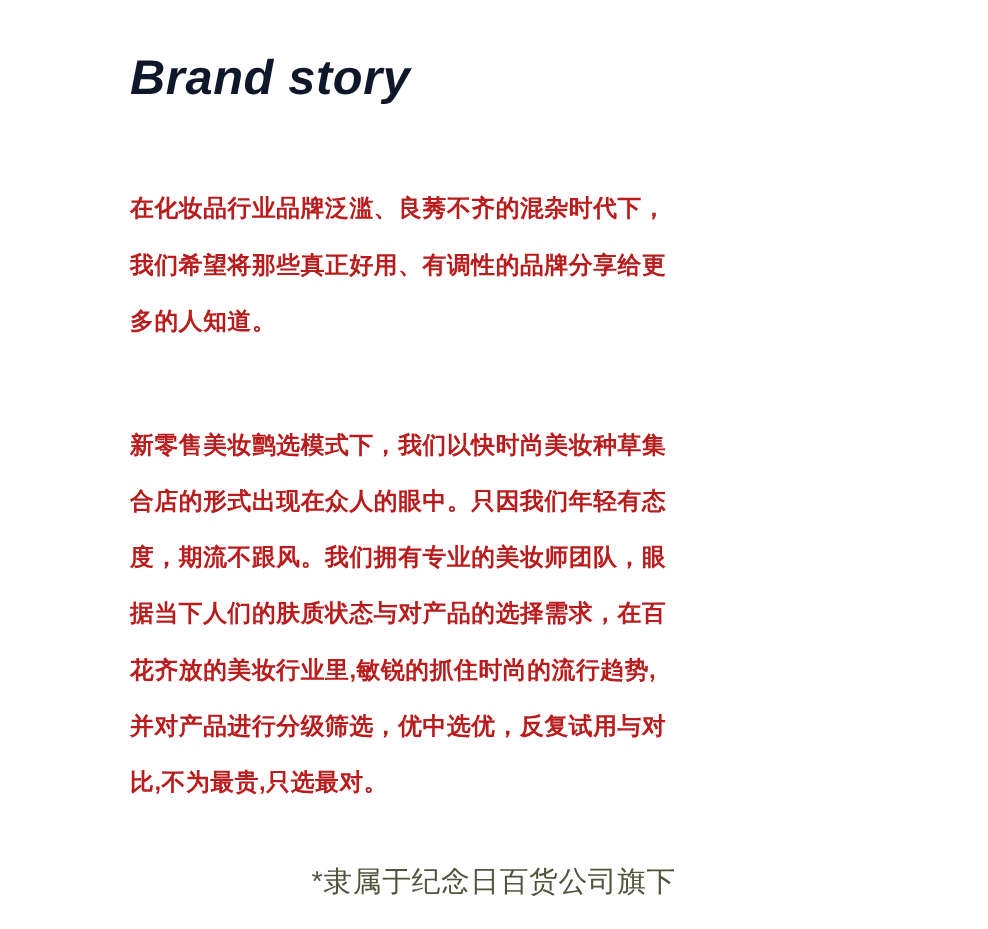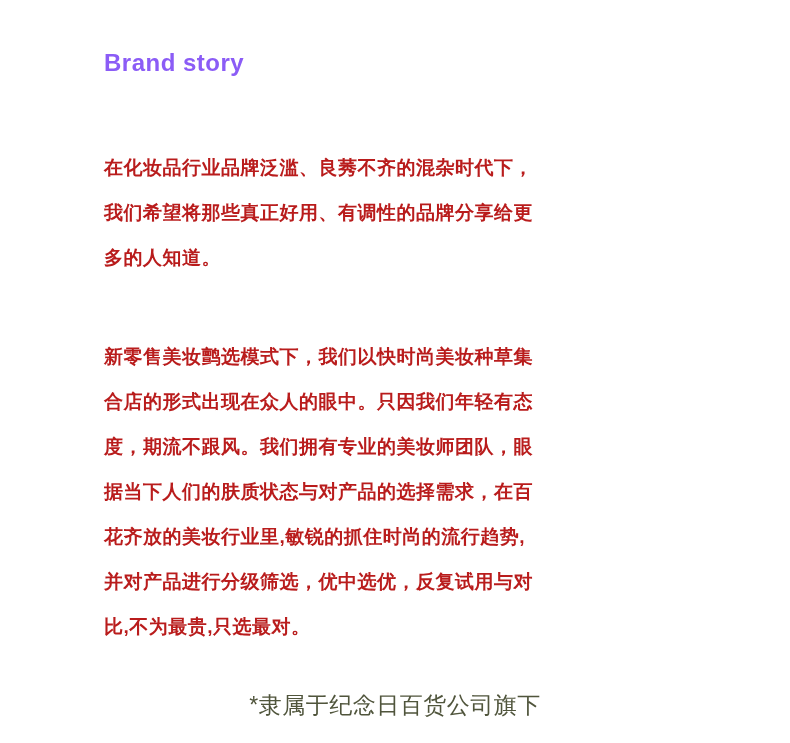--- a/index.html
+++ b/index.html
@@ -24,25 +24,26 @@
   .title-zh {
     margin: 0;
     font-size: 31px;
     line-height: 37px;
     font-weight: 700;
     color: #3d4527;
     letter-spacing: 1px;
   }
   .title-en {
     margin: 6px 0 0 0;
-    font-size: 24px;
+    font-size: 39px;
     line-height: 34px;
     font-weight: 700;
-    color: #8b5cf6;
+    color: #0f172a;
     letter-spacing: 0.5px;
+    font-style: italic;
   }
   .body-paragraph {
     margin: 0;
     font-size: 19px;
     line-height: 45px;
     font-weight: 700;
     color: #b91c1c;
     white-space: pre-line;
     letter-spacing: 0.5px;
   }

